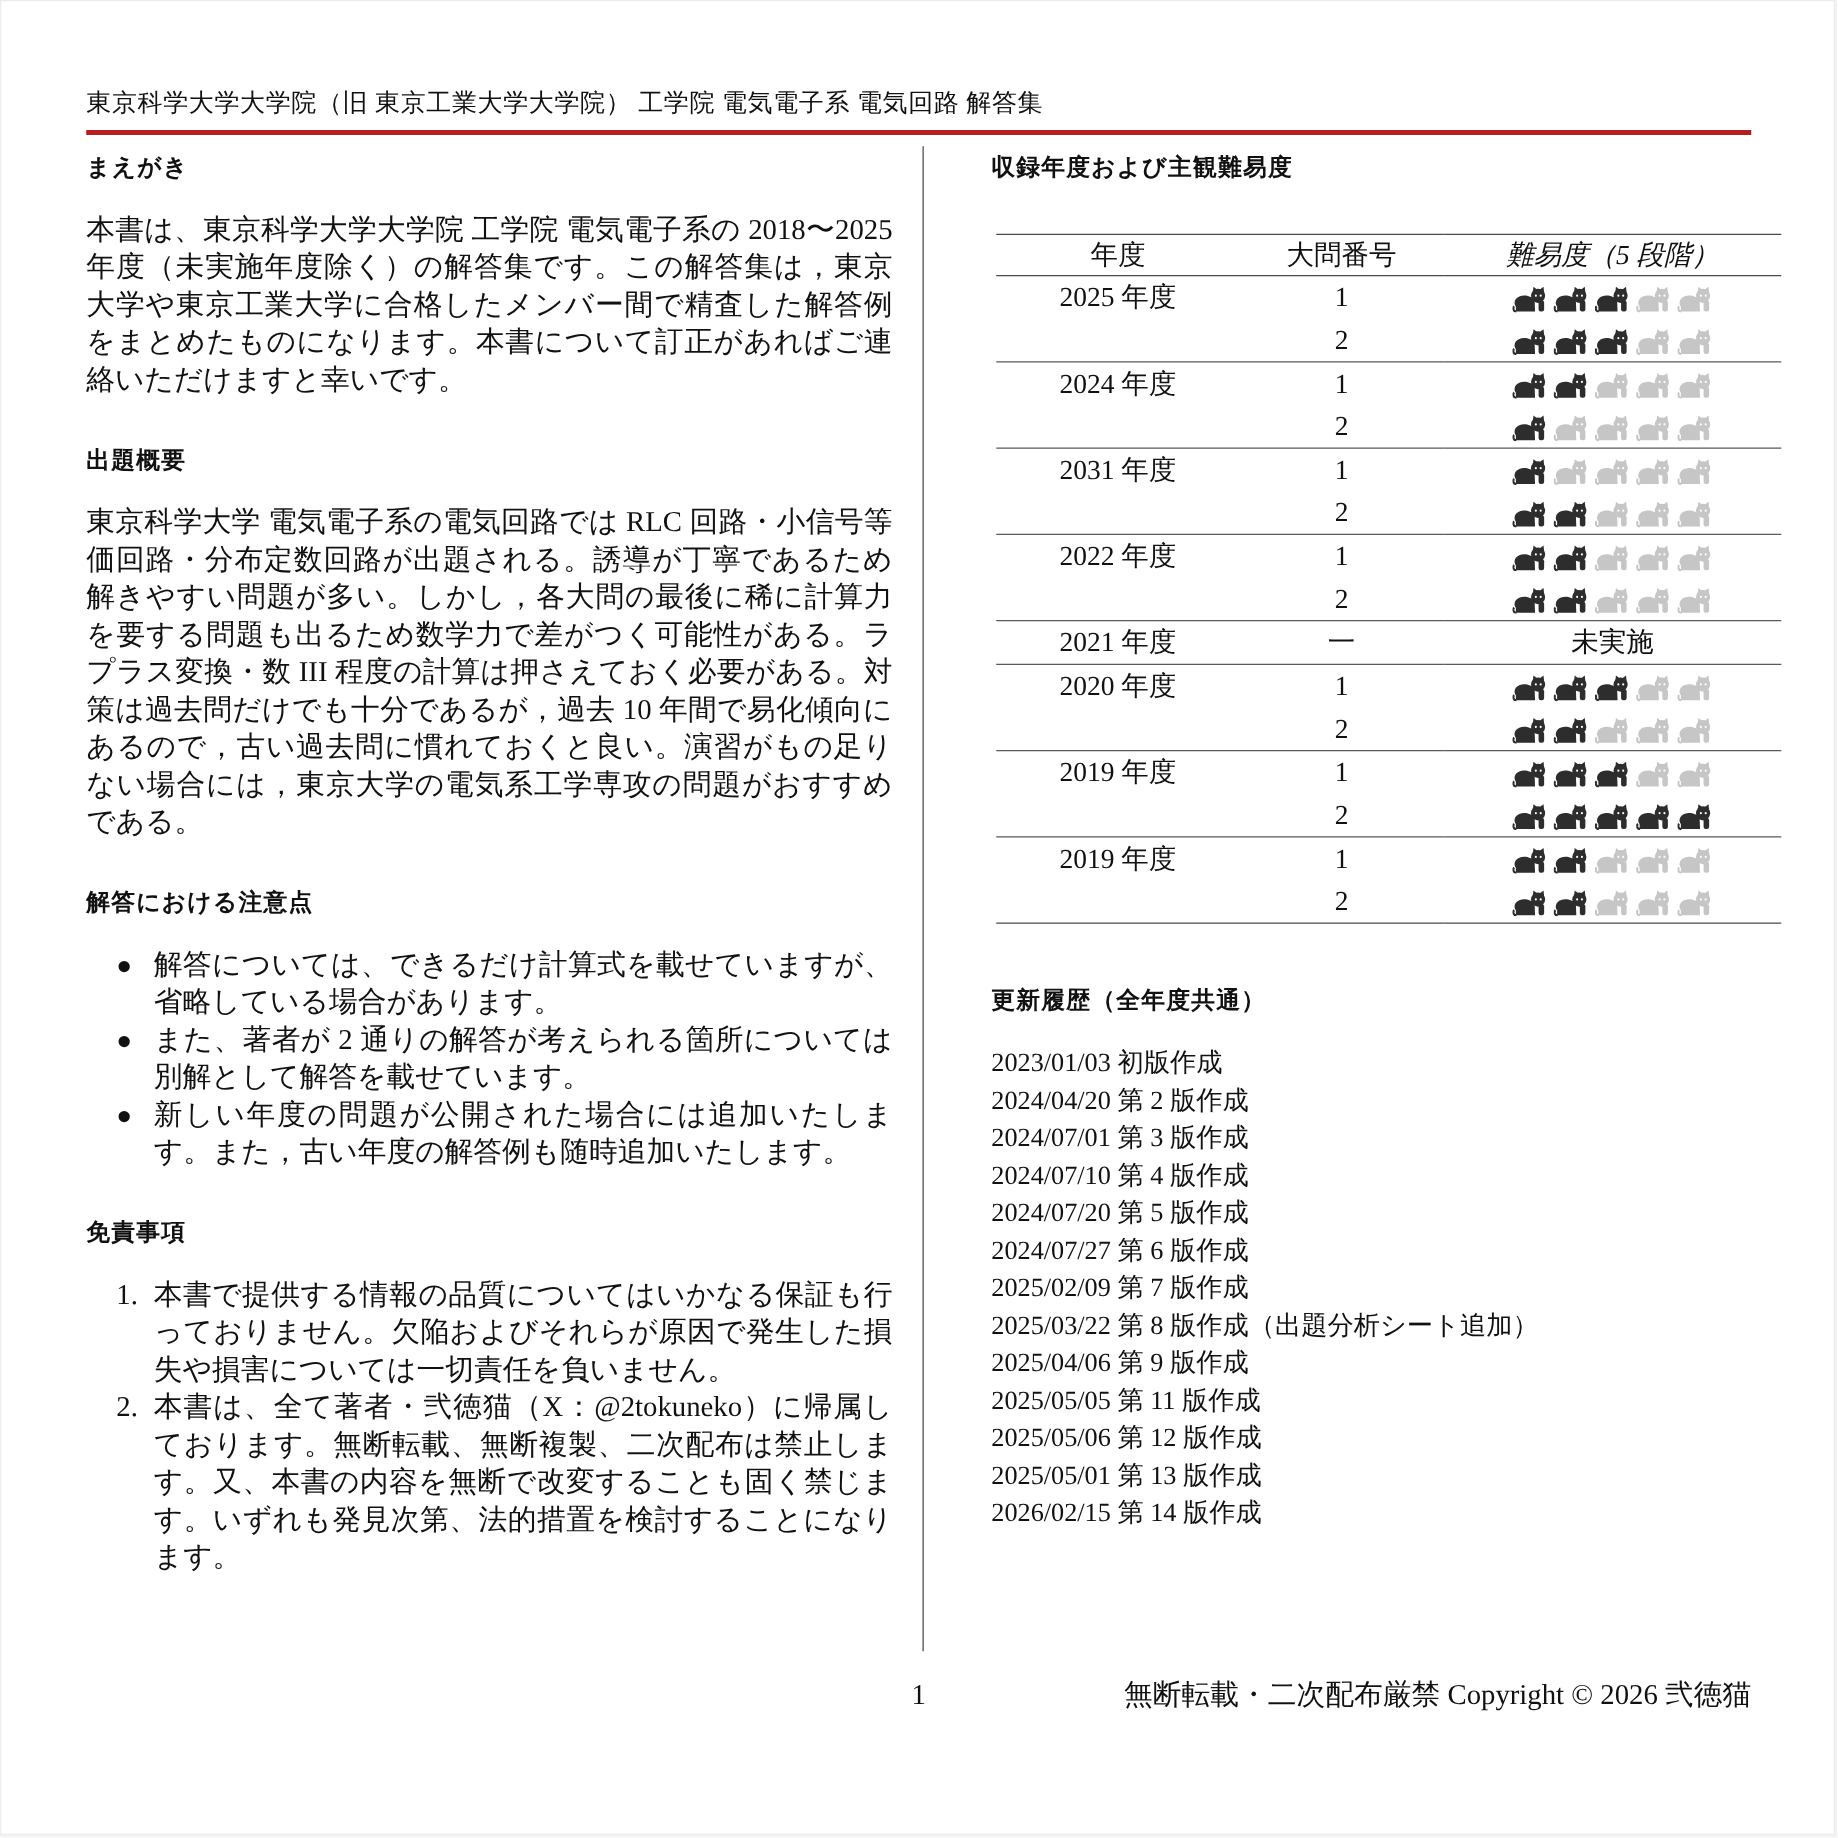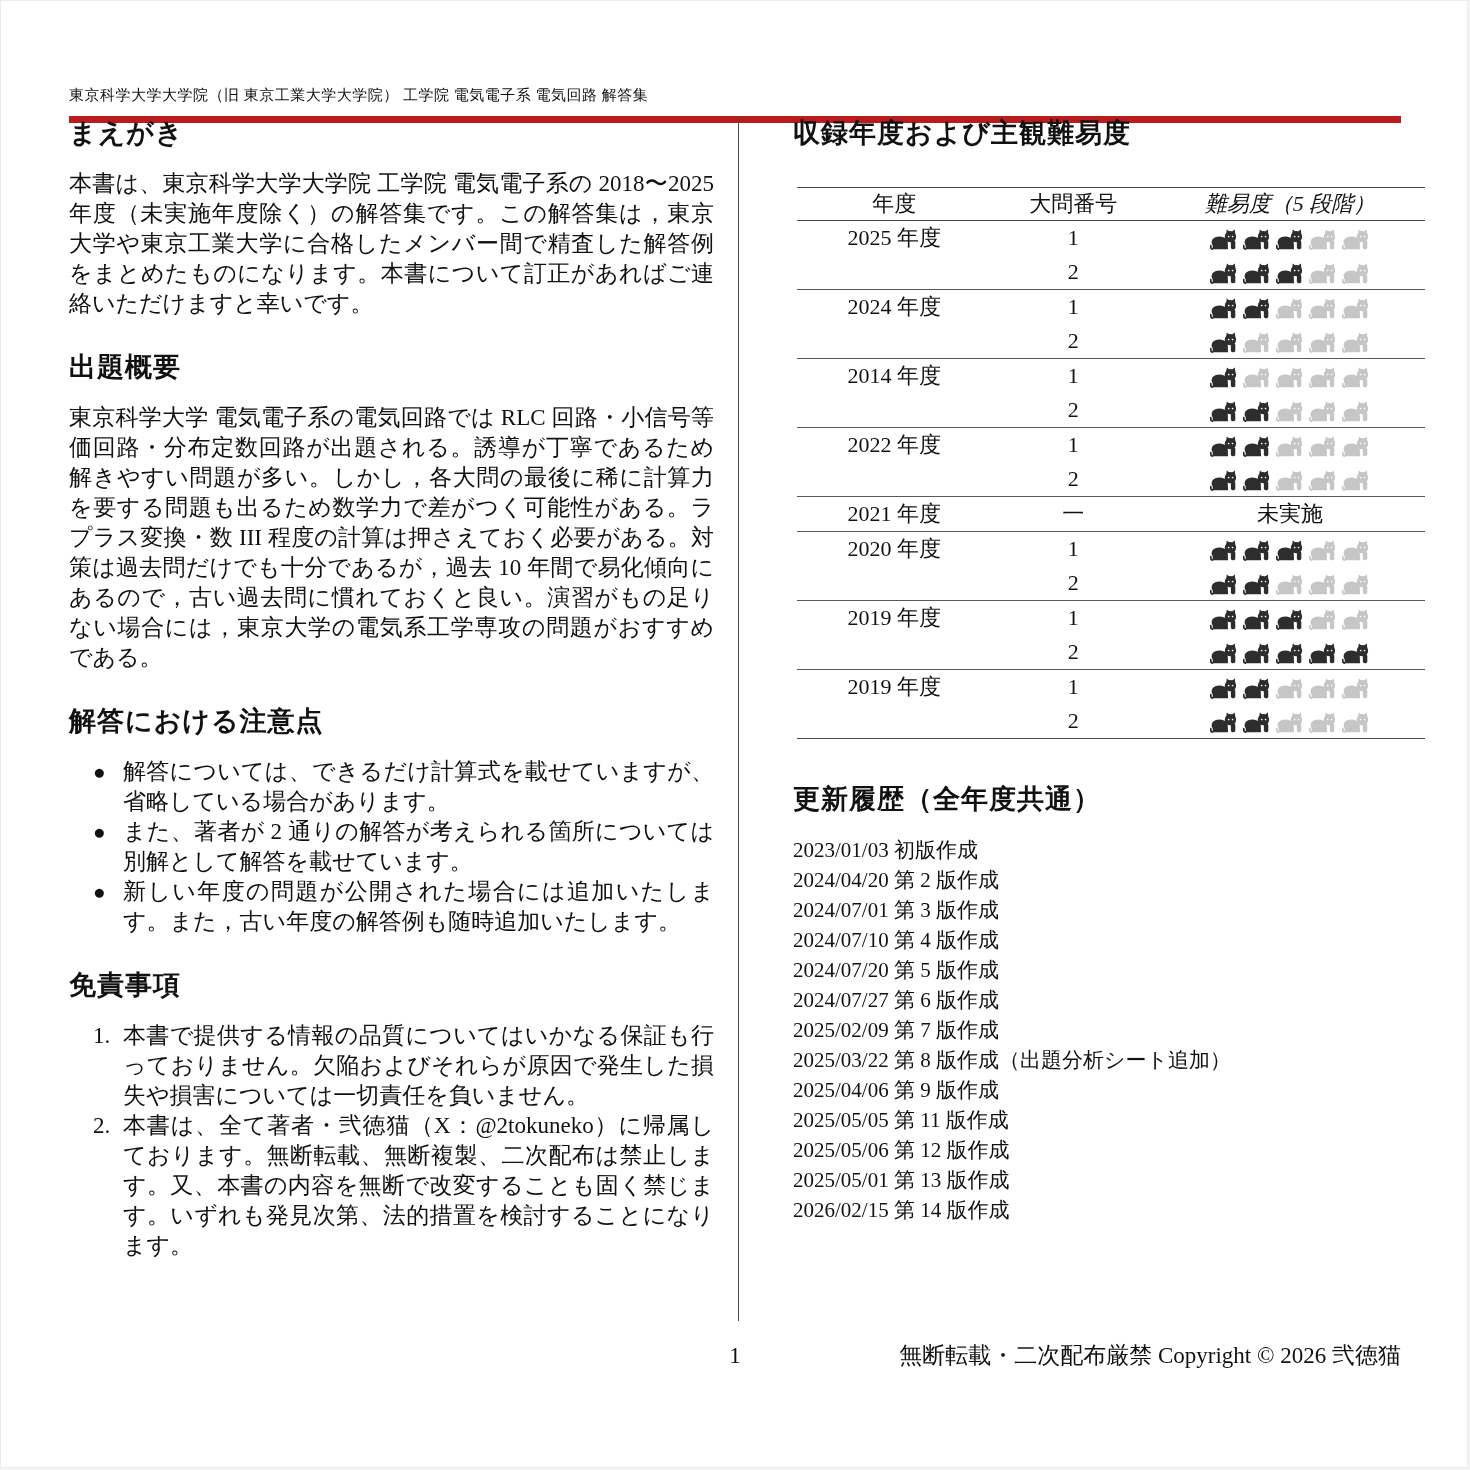--- a/index.html
+++ b/index.html
@@ -7,35 +7,35 @@
     width:1470px;height:1470px;background:#f4f4f4;
     font-family:"Liberation Serif","DejaVu Serif",serif;
     color:#111;
   }
   .page{
     position:relative;width:1468px;height:1468px;background:#ffffff;
     border:1px solid #ececec;box-sizing:border-box;overflow:hidden;
   }
   
   .running-head{
-    position:absolute;left:68px;right:66px;top:80px;
-    font-size:15px;line-height:28px;letter-spacing:.5px;
-    border-bottom:7px solid #b91c1c;padding-bottom:7px;
+    position:absolute;left:68px;right:66px;top:68px;
+    font-size:20px;line-height:28px;letter-spacing:.5px;
+    border-bottom:4px solid #b91c1c;padding-bottom:7px;
   }
   
   .v-divider{
     position:absolute;left:737px;top:116px;width:1px;height:1204px;
     background:#4a4a4a;
   }
   .content{position:absolute;top:108px;left:68px;right:66px;display:flex;}
   .col-left{width:645px;}
   .col-right{margin-left:79px;flex:1;min-width:0;}
   h2.sec{
-    font-family:Liberation Mono, monospace;
-    font-weight:700;font-size:27px;line-height:32px;
+    font-family:Liberation Serif, serif;
+    font-weight:700;font-size:19px;line-height:32px;
     margin:34px 0 18px 0;letter-spacing:1px;
   }
   .col-left h2.sec:first-child, .col-right h2.sec:first-child{margin-top:10px;}
   p.body{
     font-size:23px;line-height:30px;margin:0 0 6px 0;
     text-align:justify;word-break:break-all;
   }
   
   .plist{margin:2px 0 6px 0;padding:0;list-style:none;}
   .plist li{
@@ -380,21 +380,21 @@
                         <polygon points="25.8,4 30.4,0.5 31,6.5"></polygon>
                         <rect x="25.5" y="14" width="5.5" height="11" rx="2.2"></rect>
                         <path d="M3.5 25 C0.5 25 -0.6 21.5 1.4 20" fill="none" stroke="currentColor" stroke-width="2.3"></path>
                       </g>
                       <circle cx="22.8" cy="9.3" r="1.05" fill="#ffffff"></circle>
                       <circle cx="27.6" cy="9.3" r="1.05" fill="#ffffff"></circle>
                     </svg></span>
                 </span></td>
             </tr>
             <tr class="group-start">
-              <td>2014 年度</td>
+              <td>2031 年度</td>
               <td>1</td>
               <td><span class="cats">
                   <span class="cat cat-on"><svg viewBox="0 0 34 26" width="28" height="21" aria-hidden="true">
                       <g fill="currentColor">
                         <path d="M3 25 L3 20 C0.5 17 1.5 11.5 7 9.8 C10 8.8 14 9 17 10.5 L21.5 12 L22 25 Z"></path>
                         <circle cx="25" cy="9.5" r="7"></circle>
                         <polygon points="19.8,6.5 20.4,0.5 25,4"></polygon>
                         <polygon points="25.8,4 30.4,0.5 31,6.5"></polygon>
                         <rect x="25.5" y="14" width="5.5" height="11" rx="2.2"></rect>
                         <path d="M3.5 25 C0.5 25 -0.6 21.5 1.4 20" fill="none" stroke="currentColor" stroke-width="2.3"></path>

